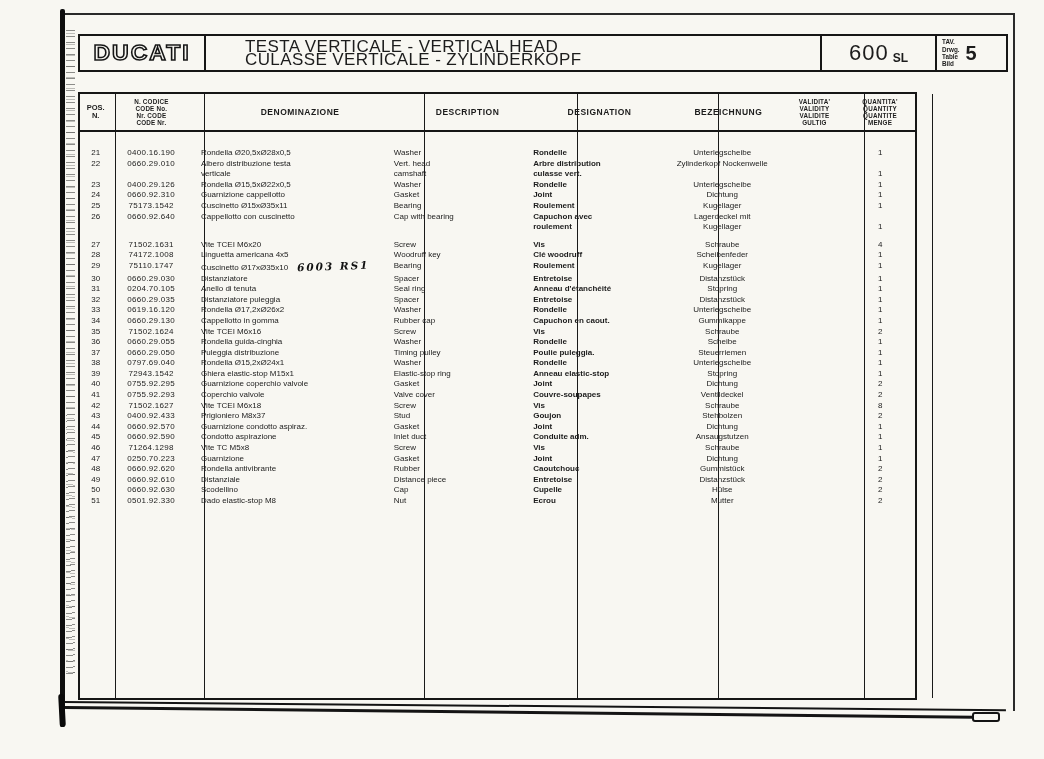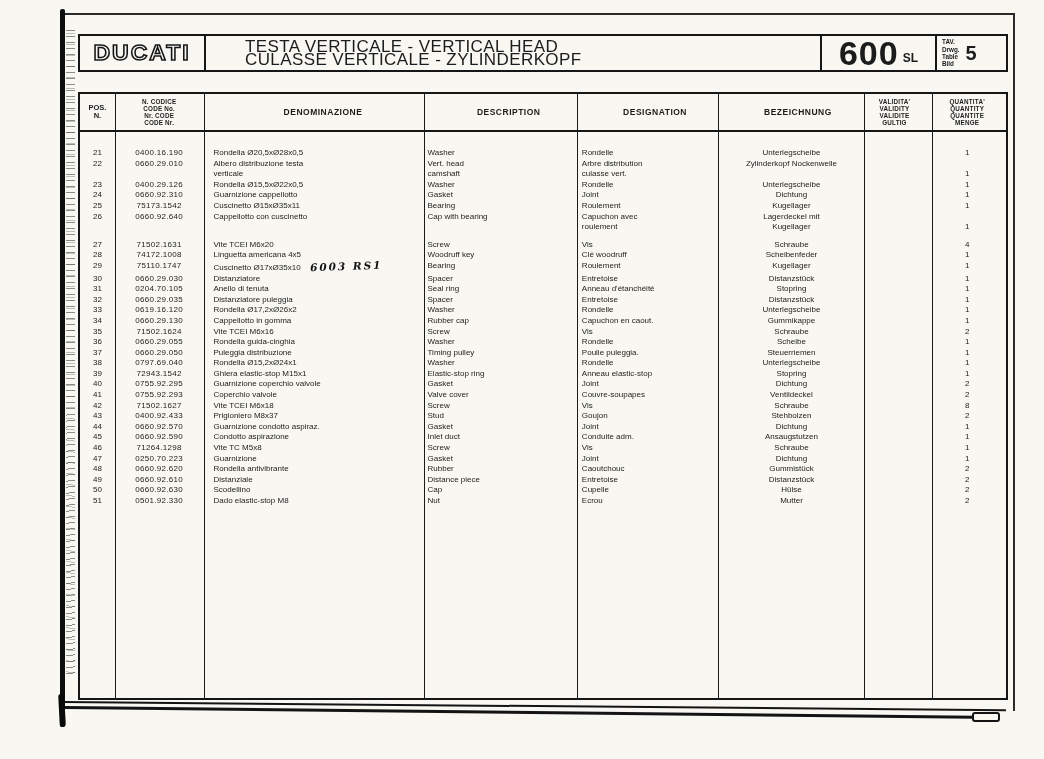--- a/index.html
+++ b/index.html
@@ -21,46 +21,46 @@
   
   .hbox{position:absolute;top:34px;height:38px;border:2px solid #161616;box-sizing:border-box;background:#f8f7f2;}
   .logo-box{left:78px;width:128px;display:flex;align-items:center;justify-content:center;}
   .ducati-logo{
     font-weight:900;font-size:23px;letter-spacing:2px;color:transparent;
     -webkit-text-stroke:1.6px #151515;transform:scaleY(.92);white-space:nowrap;
   }
   .title-box{left:204px;width:618px;display:flex;flex-direction:column;justify-content:center;padding-left:26px;}
   .title-line{font-weight:normal;font-size:17px;letter-spacing:.4px;line-height:13.5px;white-space:nowrap;margin-left:13px;}
   .model-box{left:820px;width:117px;display:flex;align-items:center;justify-content:center;gap:4px;}
-  .model-number{font-weight:bold;font-size:34px;letter-spacing:1px;}
+  .model-number{font-weight:normal;font-size:22px;letter-spacing:1px;}
   .model-suffix{font-weight:bold;font-size:12px;align-self:center;margin-top:10px;}
   .tav-box{left:935px;width:73px;display:flex;align-items:center;padding-left:5px;gap:6px;}
   .tav-labels{display:flex;flex-direction:column;}
   .tav-label{font-weight:bold;font-size:6.3px;line-height:7.4px;white-space:nowrap;}
   .tav-number{font-weight:bold;font-size:20px;}
   
-  .ptable{position:absolute;left:78px;top:92px;width:930px;height:608px;border:2px solid #161616;box-sizing:border-box;background:#f8f7f2;}
+  .ptable{position:absolute;left:78px;top:92px;width:839px;height:608px;border:2px solid #161616;box-sizing:border-box;background:#f8f7f2;}
   .col-div{position:absolute;top:0;bottom:0;width:1px;background:#1a1a1a;}
   .thead{position:absolute;left:0;top:0;right:0;height:38px;border-bottom:2px solid #161616;box-sizing:border-box;display:flex;}
   .hcell{display:flex;flex-direction:column;align-items:center;justify-content:center;box-sizing:border-box;}
   .hsmall{font-weight:bold;font-size:6.3px;line-height:7.2px;letter-spacing:.2px;white-space:nowrap;}
   .hmed{font-weight:bold;font-size:7.5px;line-height:8.5px;}
   .hbig{font-weight:bold;font-size:8.5px;letter-spacing:.5px;white-space:nowrap;padding-left:20px;}
   .w-pos{width:35px;}.w-code{width:89px;}.w-denom{width:220px;}.w-descr{width:153px;}
   .w-design{width:141px;}.w-bezeich{width:146px;}.w-valid{width:68px;}.w-qty{width:78px;}
   .tbody{position:absolute;left:0;top:38px;right:0;bottom:0;padding-top:16px;overflow:hidden;}
   .trow{display:flex;}
   .trow.gap{margin-top:7px;}
   .tcell{box-sizing:border-box;}
   .tline{font-size:8px;line-height:10.6px;white-space:nowrap;}
   .c-pos{width:35px;text-align:center;}
   .c-code{width:89px;text-align:center;letter-spacing:.3px;}
   .c-denom{width:220px;padding-left:10px;}
   .c-descr{width:153px;padding-left:5px;}
-  .c-design{width:141px;padding-left:7px;}
+  .c-design{width:141px;padding-left:7px;font-weight:bold;}
   .c-bezeich{width:146px;padding-left:7px;text-align:center;}
   .c-valid{width:68px;}
   .c-qty{width:78px;text-align:center;}
   .handwritten{
     display:inline-block;margin-left:9px;font-family:"DejaVu Serif", serif;
     font-style:italic;font-size:10.5px;letter-spacing:2px;transform:rotate(-2deg);
     font-weight:bold;color:#111;
   }
   
   .bottom-line1{position:absolute;left:64px;top:701px;width:942px;height:2px;background:#141414;transform:rotate(.5deg);transform-origin:left top;}

